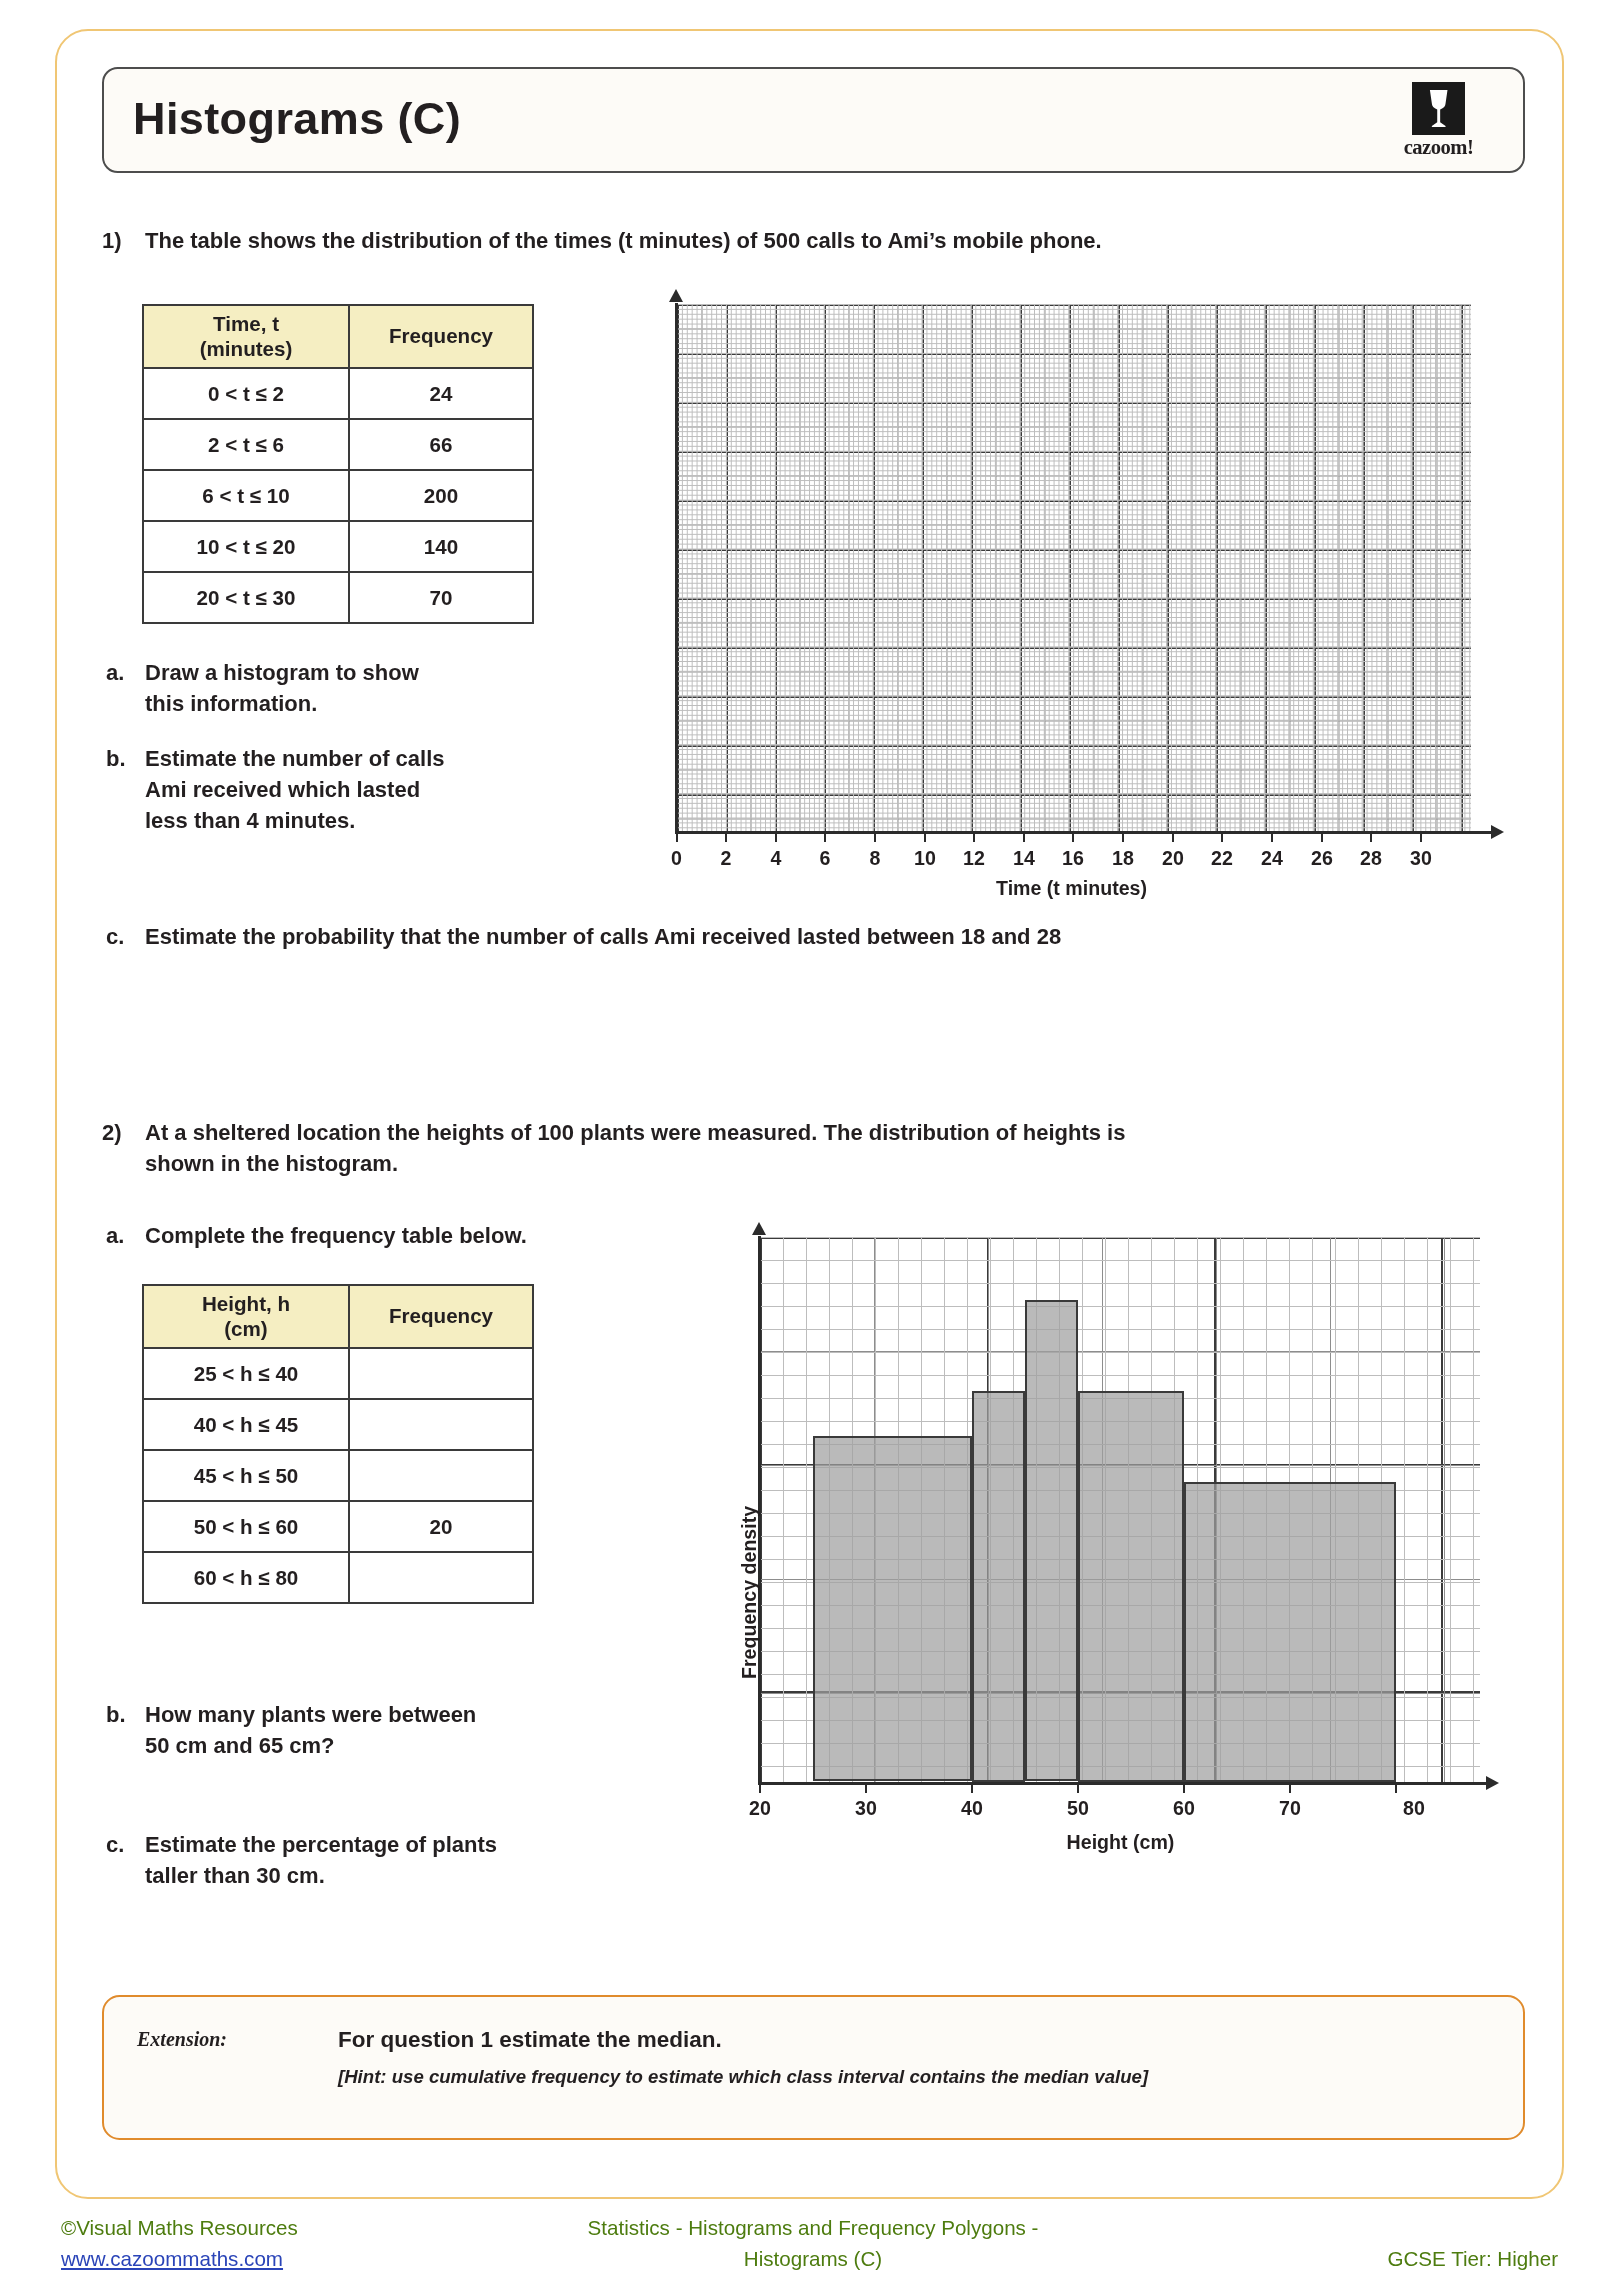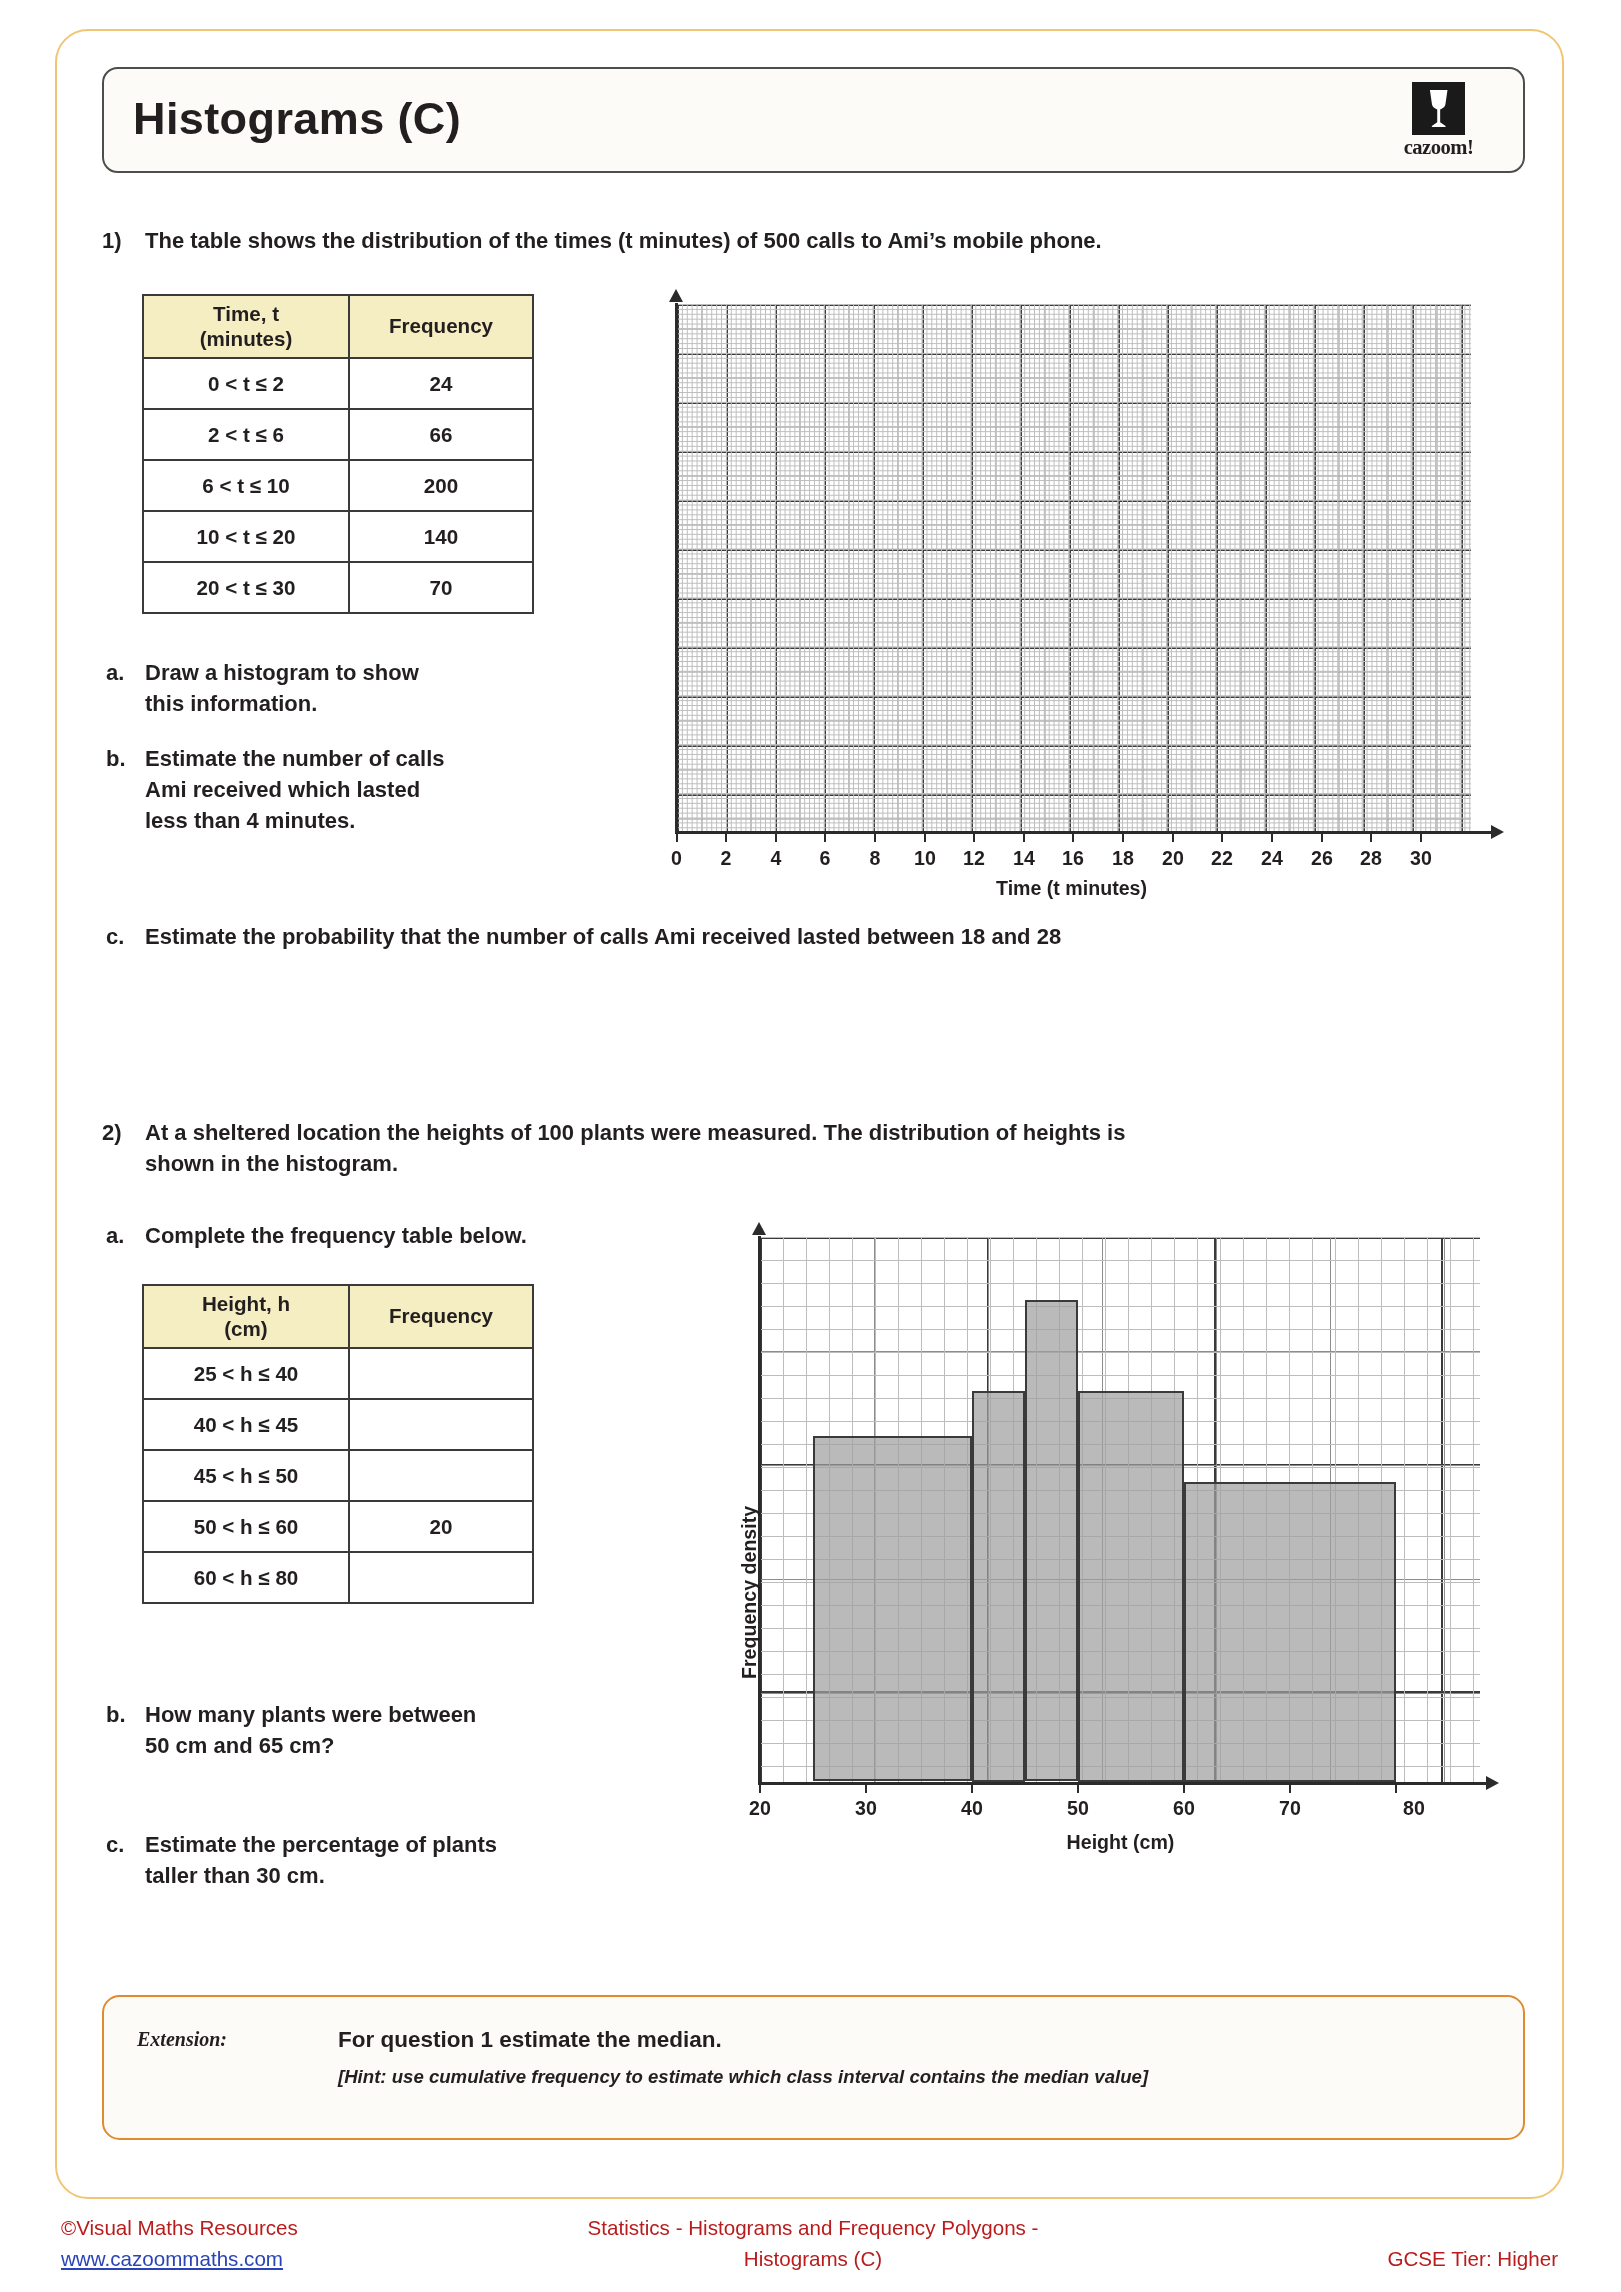--- a/index.html
+++ b/index.html
@@ -60,21 +60,21 @@
   
   #ext-box{
     position:absolute;left:102px;top:1995px;width:1423px;height:145px;
     border:2.5px solid #e08b2c;border-radius:17.6px;background:#fdfbf7;box-sizing:border-box;
   }
   #ext-label{position:absolute;left:137px;top:2028px;font-size:20px;font-weight:bold;font-style:italic;font-family:"Liberation Serif",serif;}
   #ext-main{position:absolute;left:338px;top:2027px;font-size:22.5px;font-weight:bold;}
   #ext-hint{position:absolute;left:338px;top:2066px;font-size:18.6px;font-weight:bold;font-style:italic;}
 
   
-  .foot{position:absolute;font-size:20.6px;color:#b91c1c;}
+  .foot{position:absolute;font-size:20.6px;color:#4d7c0f;}
   #foot-left1{left:61px;top:2216px;}
   #foot-left2{left:61px;top:2247px;color:#2a44b8;text-decoration:underline;}
   #foot-mid1{left:519px;top:2216px;width:588px;text-align:center;}
   #foot-mid2{left:519px;top:2247px;width:588px;text-align:center;}
   #foot-right{left:1264px;top:2247px;width:294px;text-align:right;}
 </style>
 </head>
 <body>
 
 <div id="page-border"></div>
@@ -86,21 +86,21 @@
     <svg width="27.4" height="43" viewBox="0 0 28 44">
       <path d="M5 3 L23 3 L21 17 Q21 21 15.5 23 L15.5 36 L21 40 L21 41 L7 41 L7 40 L12.5 36 L12.5 23 Q7 21 7 17 Z" fill="#ffffff"></path>
     </svg>
   </div>
   <div id="logo-text">cazoom!</div>
 </div>
 
 <div class="qnum" style="left:102px;top:225px;">1)</div>
 <div class="qtext" style="left:145px;top:225px;width:1372px;">The table shows the distribution of the times (t minutes) of 500 calls to Ami’s mobile phone.</div>
 
-<table class="dtable" style="left:142px;top:294px;">
+<table class="dtable" style="left:142px;top:304px;">
   <thead>
     <tr>
       <th class="col-a">
         <div>Time, t</div>
         <div>(minutes)</div>
       </th>
       <th class="col-b">Frequency</th>
     </tr>
   </thead>
   <tbody>

